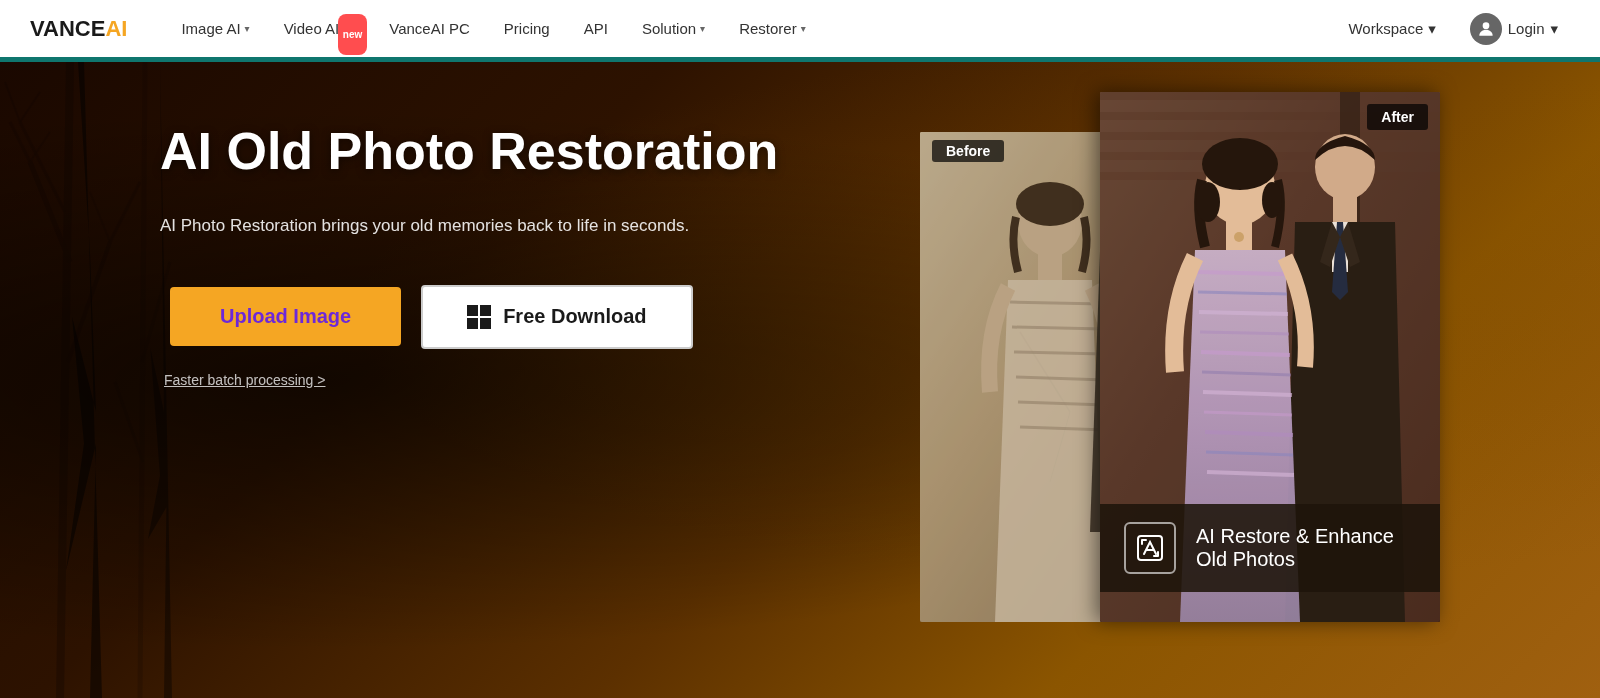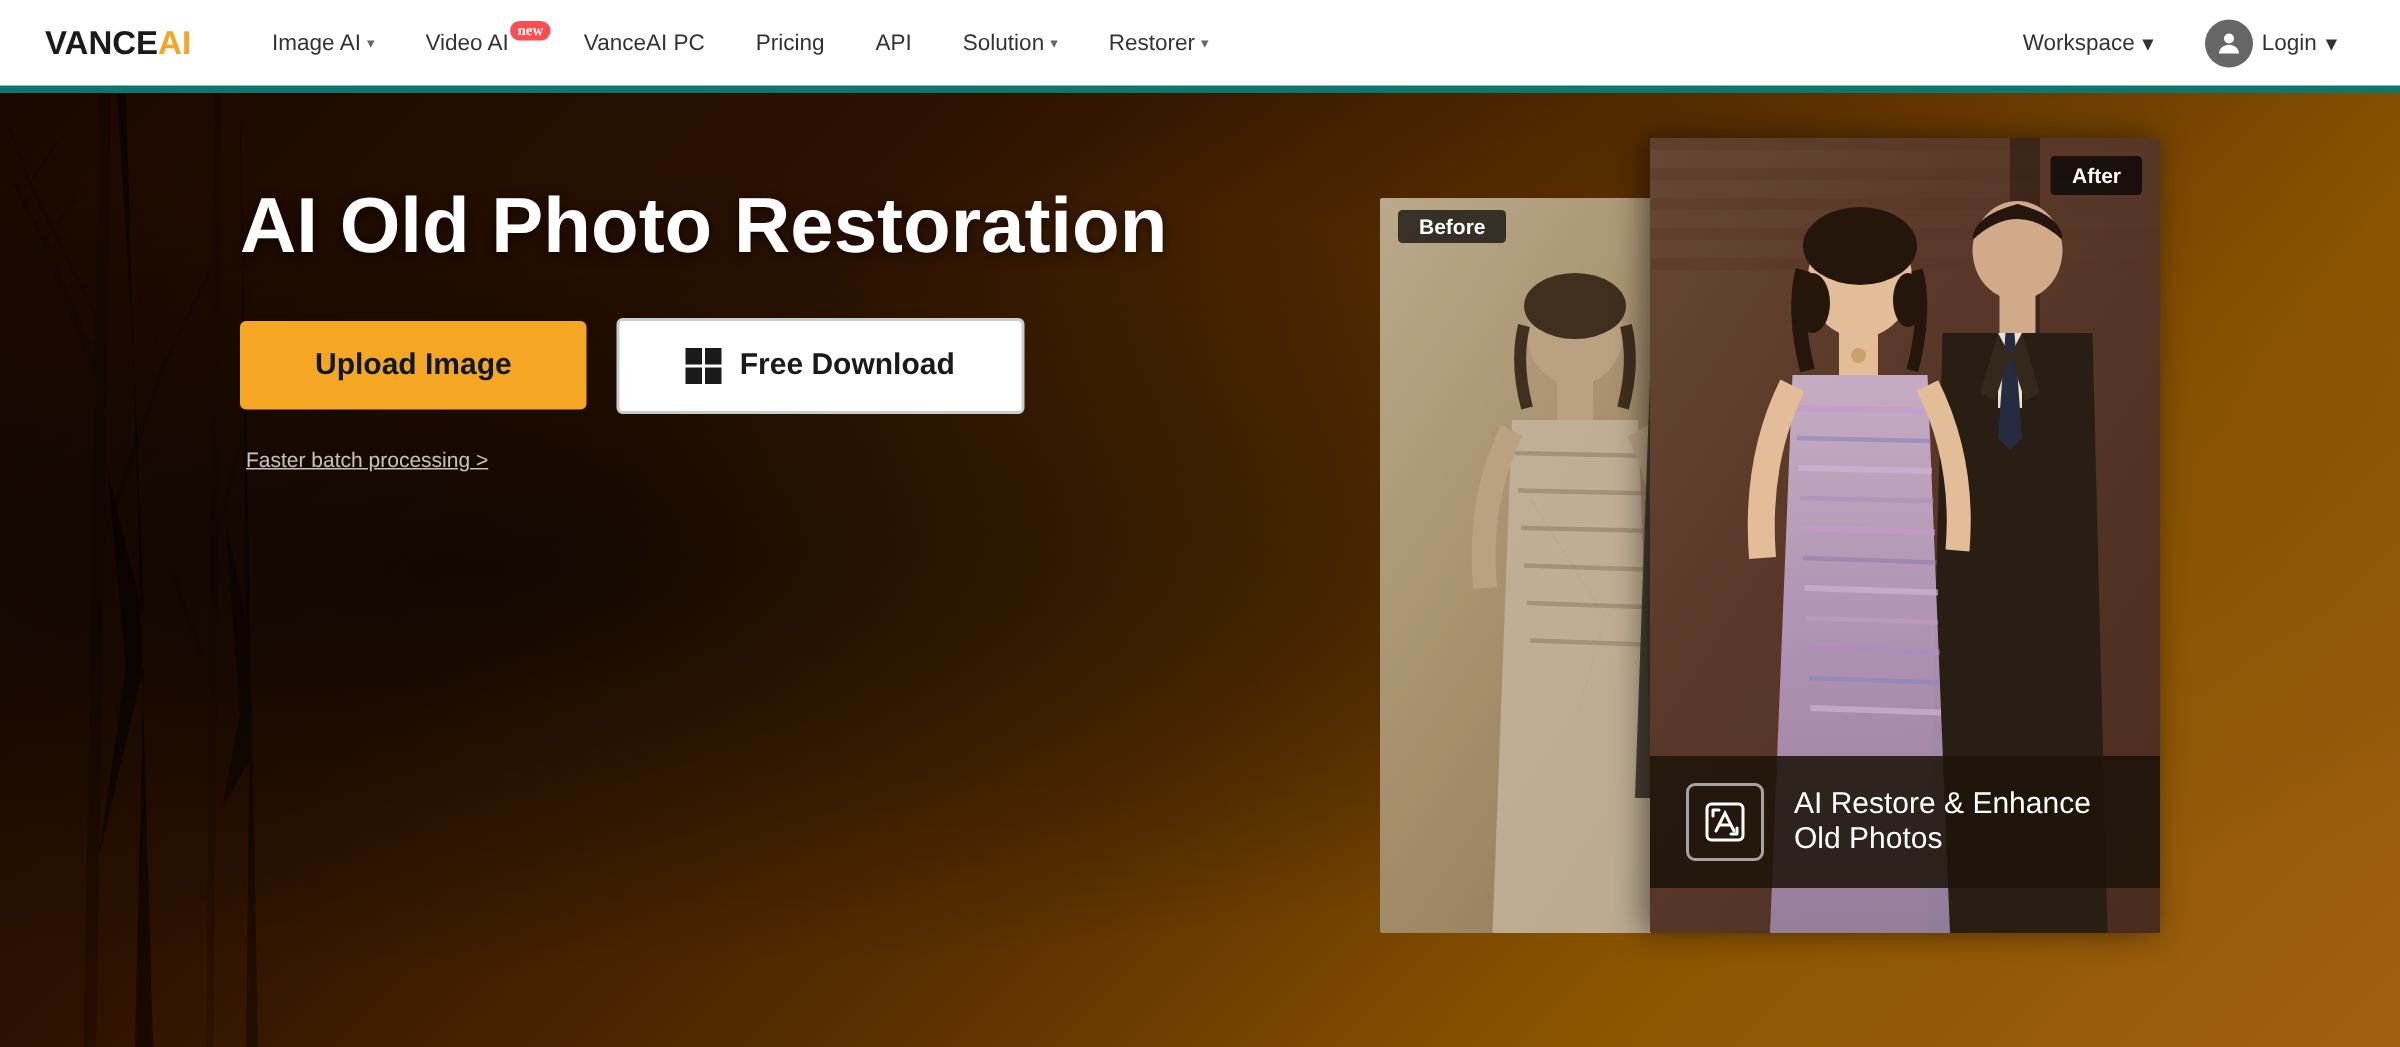--- a/index.html
+++ b/index.html
@@ -48,26 +48,25 @@
     .nav-item .chevron {
       margin-left: 4px;
       font-size: 10px;
       color: #666;
     }
     .badge-new {
       background: #ff4d4f;
       color: #fff;
       font-size: 10px;
       font-weight: 700;
-      padding: 1px 5px;
+      padding: 15px 5px;
       border-radius: 8px;
       position: absolute;
       top: 2px;
       right: 2px;
-      font-family: Liberation Serif, serif;
     }
     .nav-right {
       display: flex;
       align-items: center;
       gap: 10px;
       margin-left: auto;
     }
     .workspace-btn {
       display: flex;
       align-items: center;
@@ -169,28 +168,29 @@
       max-width: 580px;
     }
     .hero-buttons {
       display: flex;
       align-items: center;
       gap: 20px;
       margin-bottom: 22px;
     }
     .btn-upload {
       background: #f5a623;
-      color: #0f172a;
+      color: #6d28d9;
       font-size: 20px;
       font-weight: 700;
       padding: 18px 50px;
       border: none;
       border-radius: 4px;
       cursor: pointer;
       white-space: nowrap;
+      margin-left: 10px;
     }
     .btn-download {
       background: #fff;
       color: #1a1a1a;
       font-size: 20px;
       font-weight: 600;
       padding: 18px 44px;
       border: 2px solid #ccc;
       border-radius: 4px;
       cursor: pointer;
@@ -404,20 +404,21 @@
       <line x1="110" y1="180" x2="140" y2="120" stroke="#0a0400" stroke-width="3" opacity="0.6"></line>
       <line x1="110" y1="180" x2="90" y2="130" stroke="#0a0400" stroke-width="2" opacity="0.5"></line>
       <line x1="140" y1="636" x2="145" y2="0" stroke="#0a0400" stroke-width="5" opacity="0.5"></line>
       <line x1="142" y1="300" x2="170" y2="200" stroke="#0a0400" stroke-width="3" opacity="0.5"></line>
       <line x1="143" y1="400" x2="115" y2="320" stroke="#0a0400" stroke-width="3" opacity="0.5"></line>
     </g>
   </svg>
 
   <div class="hero-content">
     <h1 class="hero-title">AI Old Photo Restoration</h1>
+    <p class="hero-sub">AI Photo Restoration brings your old memories back to life in seconds.</p>
     <div class="hero-buttons">
       <button class="btn-upload">Upload Image</button>
       <button class="btn-download">
         <div class="windows-icon">
           <span></span>
             <span></span>
             <span></span>
             <span></span>
         </div>
         <span>Free Download</span>

